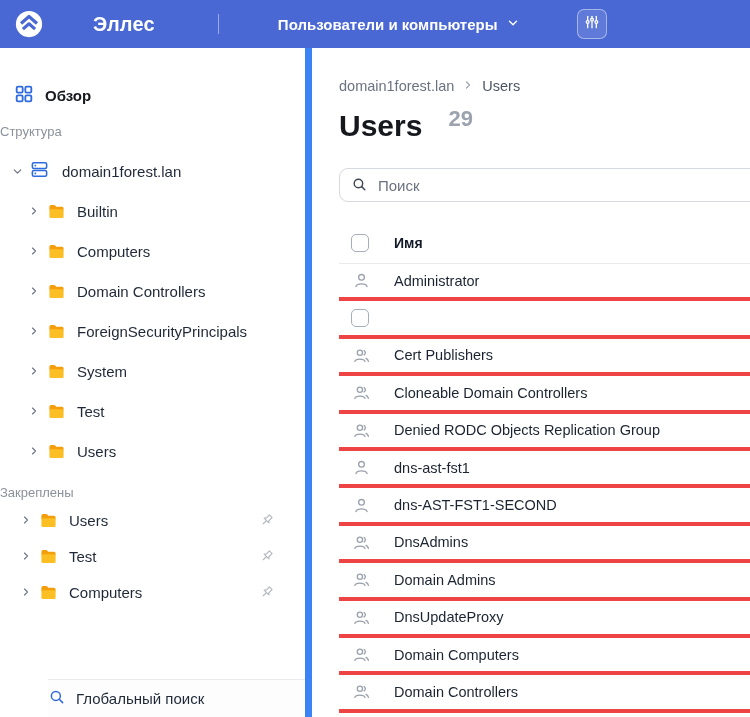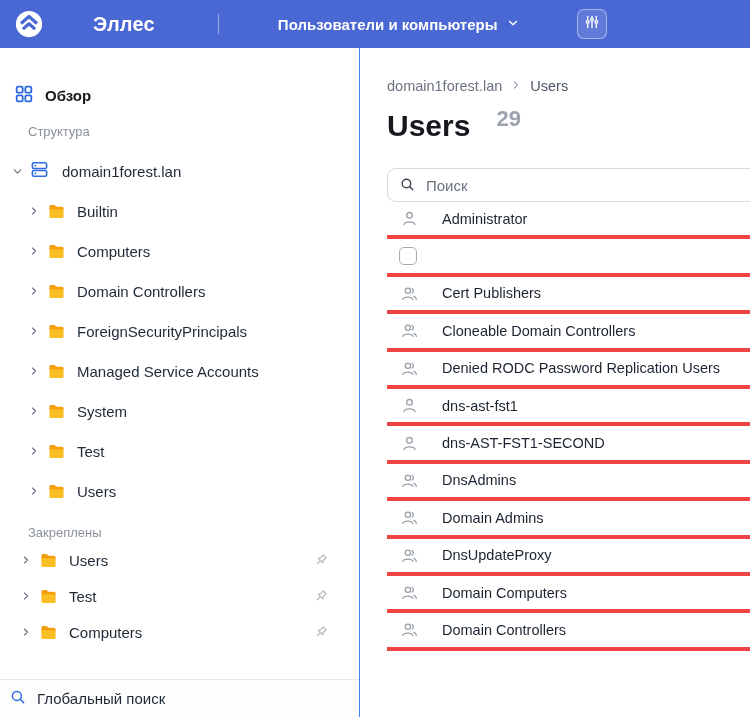--- a/index.html
+++ b/index.html
@@ -10,42 +10,42 @@
   .topbar { height:48px; background:#4a68d4; display:flex; align-items:center; padding:0 14px;gap:39px; }
   .logo { width:30px; height:30px; display:block; }
   .brand { color:#fff; font-size:20px; font-weight:700; margin-left:10px; letter-spacing:.2px; }
   .topbar-divider { width:1px; height:20px; background:rgba(255,255,255,.45); margin:0 20px 0 24px; }
   .topnav { display:flex; align-items:center; gap:8px; color:#fff; font-size:15px; font-weight:700; cursor:pointer; }
   .icon-btn { width:30px; height:30px; margin-left:18px; border:1px solid rgba(255,255,255,.45);
     background:rgba(255,255,255,.12); border-radius:7px; display:grid; place-items:center; cursor:pointer; }
 
   
   .shell { display:flex; height:669px; }
-  .sidebar { width:360px; border-right:1px solid #3b82f6; display:flex; flex-direction:column; background:#fff; }
+  .sidebar { width:312px; border-right:7px solid #3b82f6; display:flex; flex-direction:column; background:#fff; }
   .main { flex:1; padding-left:27px; overflow:hidden; }
 
   
   .overview { display:flex; align-items:center; gap:11px; margin:34px 0 0 14px; height:26px;
     font-size:15px; font-weight:700; color:#16181d; cursor:pointer; }
-  .section-label { margin:16px 0 0 28px; font-size:13px; color:#8b919b; }
+  .section-label { margin:16px 0 0 0; font-size:13px; color:#8b919b; }
   .domain-row { display:flex; align-items:center; margin:18px 0 0 10px; height:28px; gap:6px;
     font-size:15px; color:#1f2937; cursor:pointer; }
   .domain-row .lbl { margin-left:7px; }
   .tree { margin-top:6px;padding-left:8px; }
   .tree-item { display:flex; align-items:center; height:40px; padding-left:19px; gap:6px;
     font-size:15px; color:#1f2937; cursor:pointer; }
   .tree-item .lbl { margin-left:6px; }
   .pinned-label { margin-top:14px; }
   .pinned-list { margin-top:2px; }
   .pinned-item { display:flex; align-items:center; height:36px; padding-left:19px; padding-right:30px; gap:6px;
     font-size:15px; color:#1f2937; cursor:pointer; }
   .pinned-item .lbl { margin-left:6px; }
   .pinned-item .pin { margin-left:auto; cursor:pointer; display:grid; place-items:center; }
   .sidebar-footer { margin-top:auto; height:38px; border-top:1px solid #e8eaee; display:flex; align-items:center;
-    gap:10px; padding-left:9px; font-size:15px; color:#1f2937; cursor:pointer; background:#fdfdfe; }
+    gap:10px; padding-left:0; font-size:15px; color:#1f2937; cursor:pointer; background:#fdfdfe;margin-left:48px; }
 
   .chev { display:grid; place-items:center; width:14px; height:14px; flex:0 0 auto; }
   .folder { display:grid; place-items:center; width:18px; height:16px; flex:0 0 auto; }
 
   
   .breadcrumb { margin-top:30px; display:flex; align-items:center; gap:8px; font-size:14.5px; }
   .crumb-parent { color:#6b7280; cursor:pointer; }
   .crumb-current { color:#4b5563; }
   .page-title-row { margin-top:14px; display:flex; align-items:flex-start; }
   .page-title { font-size:30px; font-weight:700; color:#16181d; line-height:36px; }
@@ -195,34 +195,20 @@
           </span>
           <span class="folder">
             <svg width="17" height="15" viewBox="0 0 24 21">
               <path d="M2 3.5A2.3 2.3 0 0 1 4.3 1.2h5l2.3 2.6h8.1A2.3 2.3 0 0 1 22 6.1v3H2z" fill="#f59e0b"></path>
               <rect x="2" y="7.4" width="20" height="12.4" rx="2.2" fill="#fbbf24"></rect>
             </svg>
           </span>
           <span class="lbl">ForeignSecurityPrincipals</span>
         </div>
 
-        <div class="tree-item">
-          <span class="chev">
-            <svg width="12" height="12" viewBox="0 0 24 24" fill="none" stroke="#6b7280" stroke-width="2.2" stroke-linecap="round" stroke-linejoin="round">
-              <polyline points="9 6 15 12 9 18"></polyline>
-            </svg>
-          </span>
-          <span class="folder">
-            <svg width="17" height="15" viewBox="0 0 24 21">
-              <path d="M2 3.5A2.3 2.3 0 0 1 4.3 1.2h5l2.3 2.6h8.1A2.3 2.3 0 0 1 22 6.1v3H2z" fill="#f59e0b"></path>
-              <rect x="2" y="7.4" width="20" height="12.4" rx="2.2" fill="#fbbf24"></rect>
-            </svg>
-          </span>
-          <span class="lbl">Managed Service Accounts</span>
-        </div>
 
         <div class="tree-item">
           <span class="chev">
             <svg width="12" height="12" viewBox="0 0 24 24" fill="none" stroke="#6b7280" stroke-width="2.2" stroke-linecap="round" stroke-linejoin="round">
               <polyline points="9 6 15 12 9 18"></polyline>
             </svg>
           </span>
           <span class="folder">
             <svg width="17" height="15" viewBox="0 0 24 21">
               <path d="M2 3.5A2.3 2.3 0 0 1 4.3 1.2h5l2.3 2.6h8.1A2.3 2.3 0 0 1 22 6.1v3H2z" fill="#f59e0b"></path>
@@ -367,20 +353,24 @@
     <div class="search-box">
       <span class="mag">
         <svg width="17" height="17" viewBox="0 0 24 24" fill="none" stroke="#3f4753" stroke-width="2" stroke-linecap="round">
             <circle cx="10.5" cy="10.5" r="6"></circle>
             <line x1="15" y1="15" x2="19.5" y2="19.5"></line>
           </svg>
       </span>
       <input type="text" placeholder="Поиск" style="">
     </div>
 
+    <div class="table-header">
+      <span class="checkbox"></span>
+      <span class="col-name">Имя</span>
+    </div>
 
     <div>
 
         <div class="trow">
           <span class="row-icon">
             <svg width="19" height="19" viewBox="0 0 24 24" fill="none" stroke="#9aa1ab" stroke-width="1.7" stroke-linecap="round">
               <circle cx="12" cy="8" r="3.6"></circle>
               <path d="M5 19.6c1.3-4.4 12.7-4.4 14 0"></path>
             </svg>
           </span>
@@ -425,21 +415,21 @@
 
           <span class="row-icon">
             <svg width="19" height="19" viewBox="0 0 24 24" fill="none" stroke="#9aa1ab" stroke-width="1.7" stroke-linecap="round">
               <circle cx="10" cy="8.5" r="3.3"></circle>
               <path d="M3.6 19.4c1.1-3.8 11.7-3.8 12.8 0"></path>
               <path d="M15.3 5.7a3.3 3.3 0 0 1 0 5.6"></path>
               <path d="M17.7 15.6c1.6.7 2.6 1.9 3 3.8"></path>
             </svg>
           </span>
 
-          <span class="cell-name">Denied RODC Password Replication Users</span>
+          <span class="cell-name">Denied RODC Objects Replication Group</span>
         </div>
 
         <div class="trow">
           <span class="row-icon">
             <svg width="19" height="19" viewBox="0 0 24 24" fill="none" stroke="#9aa1ab" stroke-width="1.7" stroke-linecap="round">
               <circle cx="12" cy="8" r="3.6"></circle>
               <path d="M5 19.6c1.3-4.4 12.7-4.4 14 0"></path>
             </svg>
           </span>
 

